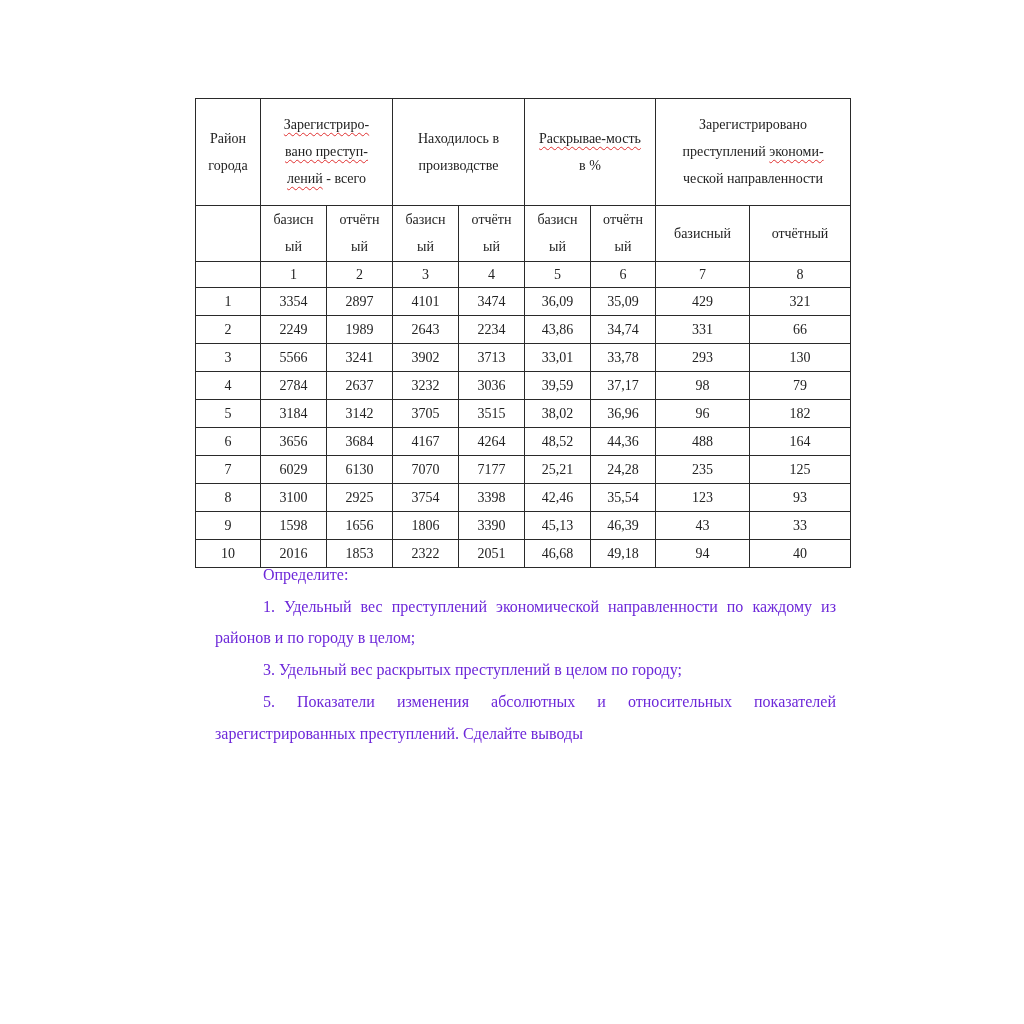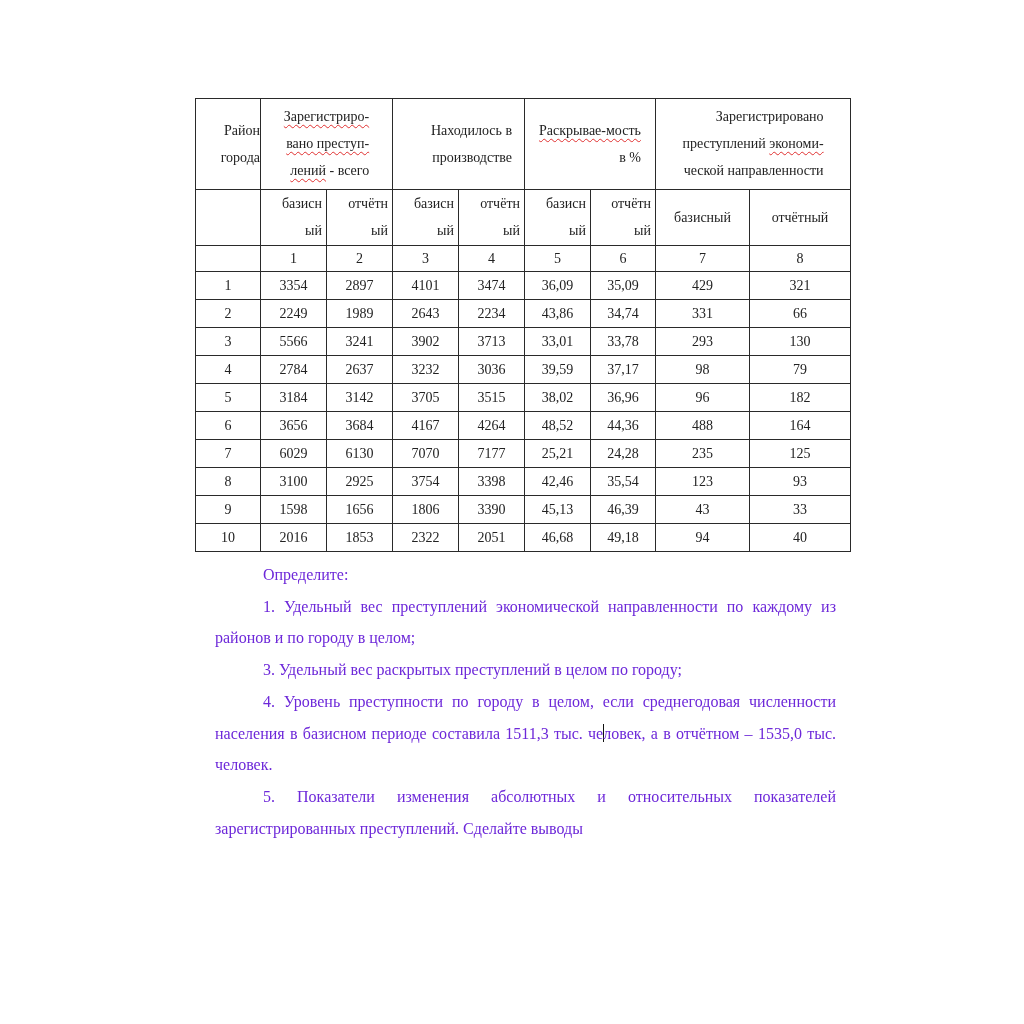--- a/index.html
+++ b/index.html
@@ -8,21 +8,21 @@
   .page { position: absolute; left: 0; top: 0; width: 1024px; height: 1024px; background: #fff; }
 
   table.data { position: absolute; left: 195px; top: 98px; border-collapse: collapse;
                font-size: 14px; line-height: 28px; table-layout: fixed; }
   table.data td { border: 1.3px solid #2a2a2a; text-align: center; vertical-align: middle;
                   padding: 0; color: #222; }
   .hdr1 td { height: 82px; }
   .hdr2 td { height: 54px; }
   .hdr3 td { height: 25px; line-height: 22px; }
   .body-row td { height: 27px; line-height: 24px; }
-  .hdr-text { display: inline-block; line-height: 27px; text-align: right; }
+  .hdr-text { display: inline-block; line-height: 27px; }
   .spell { text-decoration: underline wavy #e03030; text-decoration-thickness: 1px;
            text-underline-offset: 3px; }
 
   .text { position: absolute; left: 215px; width: 621px; font-size: 16px; line-height: 31.7px;
           color: #6d28d9; }
   .text p { margin: 0; text-align: justify; text-align-last: left; }
   .text p.indent { text-indent: 48px; }
   .caret { display: inline-block; width: 1px; height: 18px; background: #111;
            vertical-align: -3px; margin: 0 -0.5px; }
 </style>
@@ -46,21 +46,21 @@
     <tbody>
         <tr class="hdr1">
       <td><span class="hdr-text">Район города</span></td>
       <td colspan="2">
         <span class="hdr-text">
           <span class="spell">Зарегистриро-</span><br>
           <span class="spell">вано преступ-</span><br>
           <span class="spell">лений</span><span> - всего</span>
         </span>
       </td>
-      <td colspan="2" style="padding:4px 12px;"><span class="hdr-text">Находилось в производстве</span></td>
+      <td colspan="2" style="padding:12px 12px;"><span class="hdr-text">Находилось в производстве</span></td>
       <td colspan="2">
         <span class="hdr-text">
           <span class="spell">Раскрывае-мость</span><br>
           <span>в %</span>
         </span>
       </td>
       <td colspan="2">
         <span class="hdr-text">
           <span>Зарегистрировано</span><br>
           <span>преступлений </span><span class="spell">экономи-</span><br>
@@ -202,17 +202,16 @@
           <td>94</td>
           <td>40</td>
         </tr>
       </tbody>
   </table>
 
   <div class="text" style="top:559px;">
     <p class="indent">Определите:</p>
     <p class="indent">1. Удельный вес преступлений экономической направленности по каждому из районов и по городу в целом;</p>
     <p class="indent">3. Удельный вес раскрытых преступлений в целом по городу;</p>
-    <p class="indent"><span>4. Уровень преступности по городу в целом, если среднегодовая численности населения в базисном периоде составила 1511,3 тыс. че</span><span class="caret"></span><span>ловек, а в отчётном – 1535,0 тыс. человек.</span></p>
     <p class="indent">5. Показатели изменения абсолютных и относительных показателей зарегистрированных преступлений. Сделайте выводы</p>
   </div>
 
 </div>
 
 </body></html>

